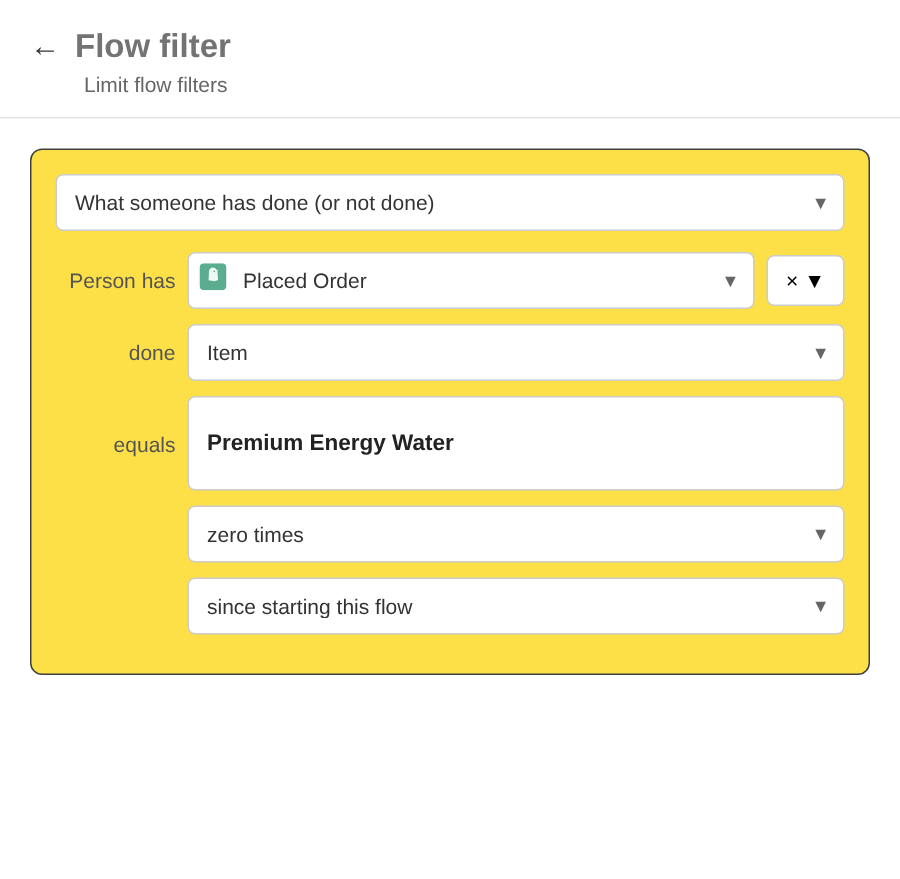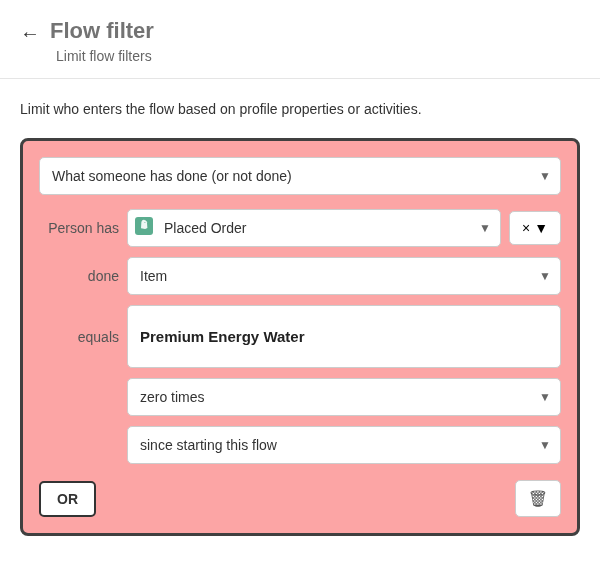--- a/index.html
+++ b/index.html
@@ -43,24 +43,24 @@
     }
 
     .description {
       font-size: 14px;
       color: #333;
       margin-bottom: 18px;
       line-height: 1.5;
     }
 
     .filter-card {
-      border: 3px solid #404040;
+      border: 1px solid #404040;
       border-radius: 8px;
       padding: 16px;
-      background: #fca5a5;
+      background: #fde047;
     }
 
     .top-dropdown {
       width: 100%;
       margin-bottom: 14px;
     }
 
     .select-wrapper {
       position: relative;
       display: inline-block;
@@ -171,21 +171,20 @@
 
 <div class="header">
   <div class="header-top">
     <span class="back-arrow">←</span>
     <span class="header-title">Flow filter</span>
   </div>
   <div class="header-subtitle">Limit flow filters</div>
 </div>
 
 <div class="content">
-  <p class="description">Limit who enters the flow based on profile properties or activities.</p>
 
   <div class="filter-card">
 
     <div class="top-dropdown">
       <div class="select-wrapper">
         <select>
           <option>What someone has done (or not done)</option>
           <option>Properties about someone</option>
         </select>
         <span class="chevron-down">▼</span>
@@ -258,21 +257,15 @@
           <select>
             <option>since starting this flow</option>
             <option>in the last 30 days</option>
             <option>ever</option>
           </select>
           <span class="chevron-down">▼</span>
         </div>
       </div>
     </div>
 
-    <div class="footer-row">
-      <button class="or-btn">OR</button>
-      <button class="delete-btn">
-        <span>🗑</span>
-      </button>
-    </div>
 
   </div>
 </div>
 
 </body></html>

